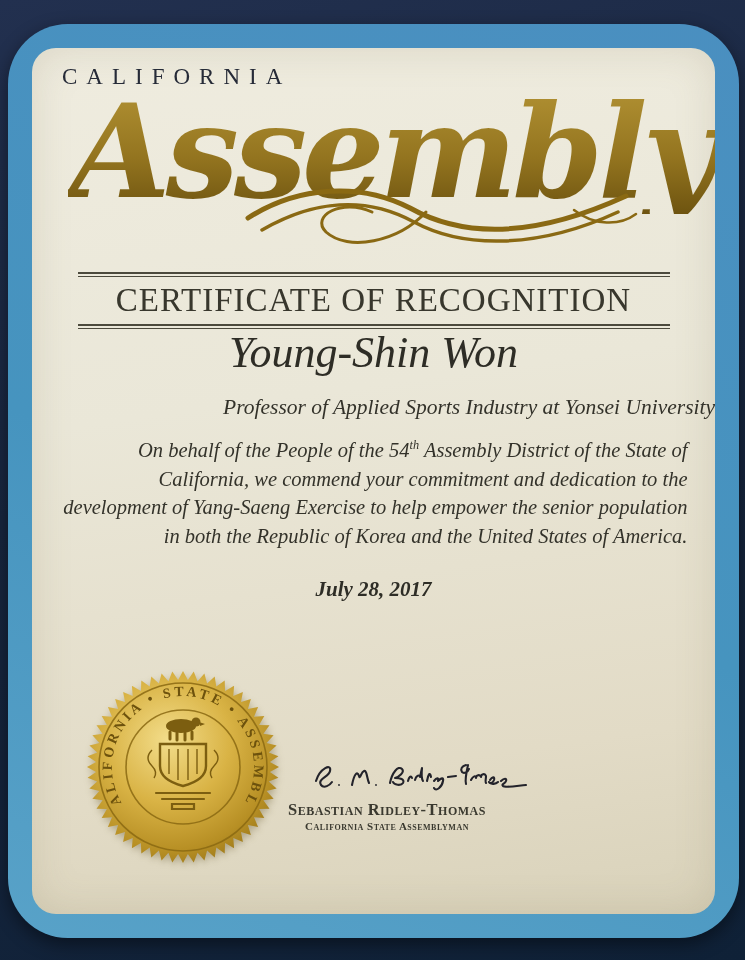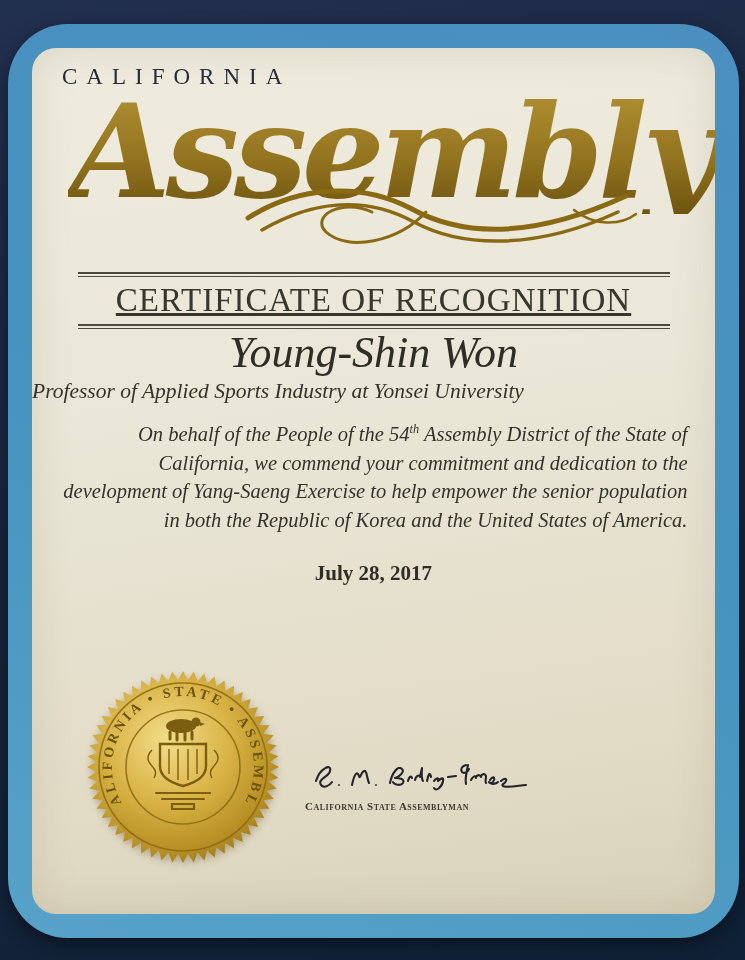--- a/index.html
+++ b/index.html
@@ -38,37 +38,37 @@
     .assembly {
       background:linear-gradient(180deg,#b09032 0%,#93741f 55%,#6e5410 100%);
       -webkit-background-clip:text; background-clip:text; color:transparent;
     }
   }
   .swash { display:block; margin:-34px auto 0 auto; margin-left:200px; }
   .rule-wrap { width:592px; margin:14px auto 0 auto; }
   .dbl-rule { height:5px; border-top:2px solid #4c4a3d; border-bottom:1px solid #4c4a3d; }
   .cert-title {
     text-align:center; font-size:33px; letter-spacing:1px;
-    color:#38372d; margin:5px 0 5px 0;text-decoration:underline;
+    color:#38372d; margin:5px 0 5px 0;
   }
   .recipient {
     text-align:center; font-style:italic; font-size:44px;
     color:#2e2d26; margin-top:0; line-height:1.1;
   }
   .recipient-title {
-    text-align:left; font-style:italic; font-size:21.5px;
-    color:#33322a; margin-top:2px;
+    text-align:right; font-style:italic; font-size:21.5px;
+    color:#33322a; margin-top:18px;
   }
   .body-text {
     width:628px; margin:16px auto 0 auto; text-align:right;
     font-style:italic; font-size:20.5px; line-height:1.4; color:#33322a;
   }
   .body-text sup { font-size:0.6em; vertical-align:super; }
   .date-line {
-    text-align:center; font-weight:bold;
+    text-align:center; font-style:italic; font-weight:bold;
     font-size:21px; color:#2e2d26; margin-top:26px;
   }
   .seal { position:absolute; left:54px; top:622px; filter:drop-shadow(1px 3px 3px rgba(90,75,30,.35)); }
   .ring-text { font-family:"Liberation Serif", serif; font-size:14px; letter-spacing:3.2px; font-weight:bold; fill:#6d520d; }
   .sig-svg { position:absolute; left:276px; top:702px; }
   .printed-block {
     position:absolute; left:200px; top:752px; width:310px; text-align:center;
     font-variant:small-caps; font-weight:bold; color:#3a392f; letter-spacing:0.5px;
   }
   .printed-name  { font-size:16.5px; line-height:1.2; }
@@ -164,17 +164,18 @@
         <circle cx="68" cy="35" r="0.9" fill="#23232b" stroke="none"></circle>
         <path d="M82,33 C84,23 90,15 94,19 C97,22 91,27 87,28 C92,28 97,29 95,33 C93,36 86,35 85,32"></path>
         <path d="M100,31 C101,27 103,25 104,28 M107,30 C108,26 111,24 112,27 L114,18 C114,18 113,28 115,31 M119,31 C120,25 122,21 123,27 M126,31 C129,27 131,28 130,31 C133,28 136,27 135,31 C134,37 128,42 126,38"></path>
         <path d="M140,27 L148,26"></path>
         <path d="M158,15 C154,16 152,19 154,22 C156,24 160,22 161,19 M160,15 C158,24 157,31 158,34"></path>
         <path d="M163,30 C165,26 168,25 168,28 C168,25 172,24 173,27 C173,24 177,23 178,26 C178,29 177,32 178,33 M182,30 C184,27 187,26 186,30 C185,33 182,34 181,32 C183,35 188,34 190,32 M193,31 C196,28 199,28 198,31 C197,34 193,34 195,36 C197,38 208,36 218,35"></path>
       </g>
     </svg>
 
     <div class="printed-block">
+      <div class="printed-name">Sebastian Ridley-Thomas</div>
       <div class="printed-title">California State Assemblyman</div>
     </div>
 
   </div>
 </div>
 
 </body></html>

